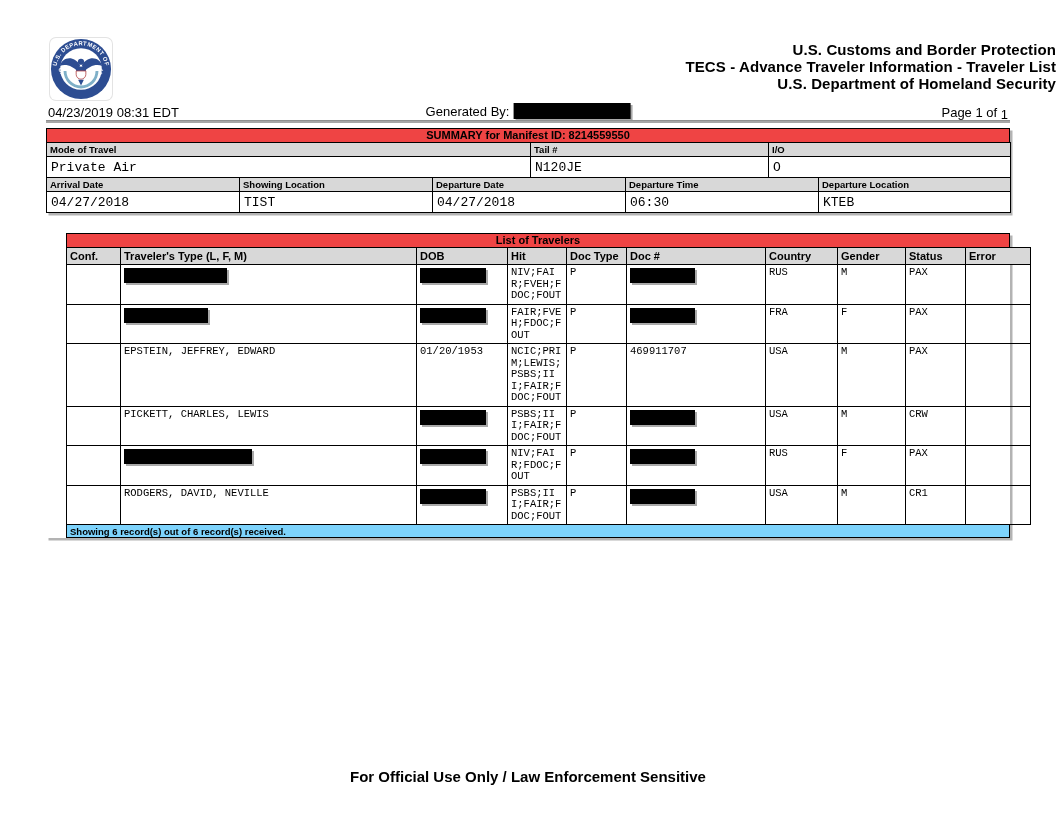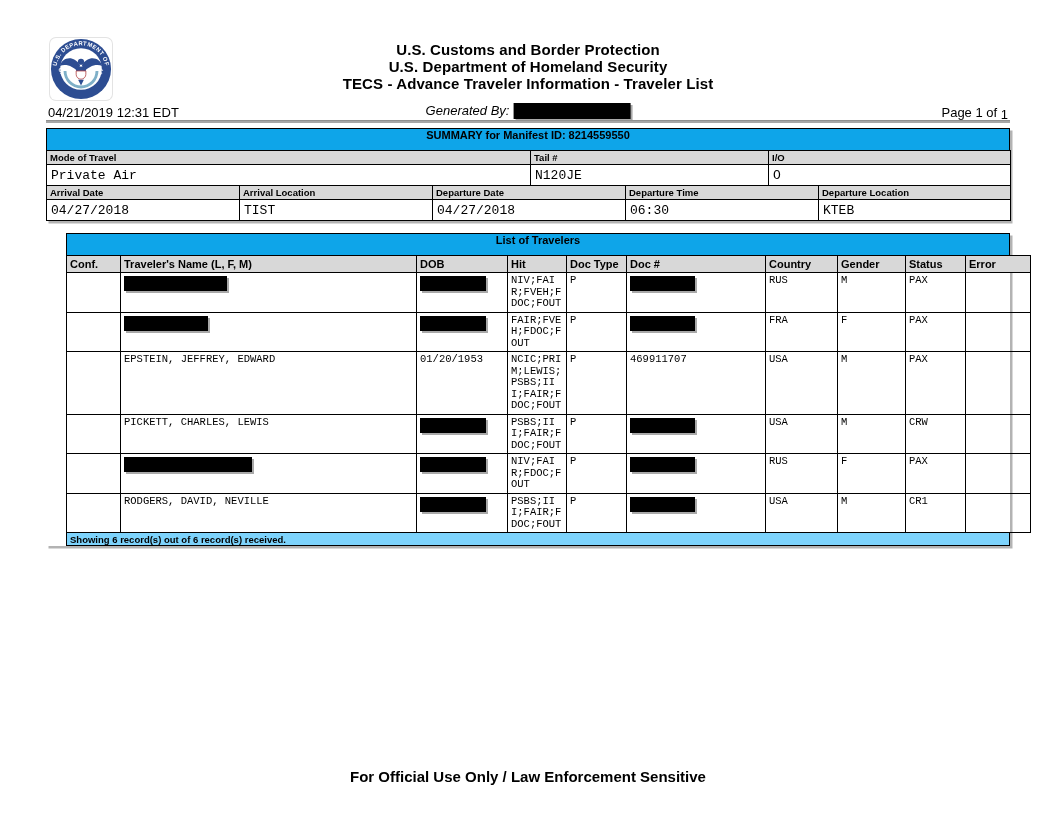--- a/index.html
+++ b/index.html
@@ -5,39 +5,39 @@
   * { margin:0; padding:0; box-sizing:border-box; }
   html,body { background:#ffffff; }
   .page {
     position:relative; width:1056px; height:816px; background:#ffffff;
     font-family:"Liberation Sans", sans-serif; color:#000; overflow:hidden;
   }
 
   
   .logo { position:absolute; left:50px; top:38px; width:62px; height:62px;
           border-radius:6px; box-shadow:0 0 0 1px #e3e3e3; }
-  .title-block { position:absolute; top:41px; left:0; width:100%; text-align:center; }
+  .title-block { position:absolute; top:41px; left:0; width:100%; text-align:right; }
   .title-line { font-size:15px; font-weight:bold; line-height:17px; letter-spacing:.1px; }
 
   .meta-row { position:absolute; top:103px; left:46px; width:964px; height:18px; font-size:13px; }
   .meta-ts { position:absolute; left:2px; top:2px; }
   .meta-center { position:absolute; left:50%; top:0; transform:translateX(-50%);
-                 display:flex; align-items:flex-start; gap:4px; white-space:nowrap;font-style:italic; }
+                 display:flex; align-items:flex-end; gap:4px; white-space:nowrap; }
   .meta-page { position:absolute; right:2px; top:2px; white-space:nowrap; }
   .pagenum { position:relative; top:2px; display:inline-block; }
   .redact { background:#000; box-shadow:2px 2px 0 #a9a9a9; }
   .genbar { width:117px; height:16px; display:inline-block; }
 
   .sep-line { position:absolute; top:120px; left:46px; width:964px; height:3px;
               background:#a6a6a6; border-top:1px solid #8f8f8f; }
 
   
   .tblwrap { position:absolute; left:46px; width:964px; box-shadow:2.5px 2.5px 0 #b3b3b3; }
-  .bar-title { background:#0ea5e9; border:1px solid #000; font-size:11px; font-weight:bold;
-               text-align:center; line-height:13px; height:23px; color:#000; }
+  .bar-title { background:#ef4444; border:1px solid #000; font-size:11px; font-weight:bold;
+               text-align:center; line-height:13px; height:15px; color:#000; }
   table { border-collapse:collapse; width:100%; table-layout:fixed; margin-top:-1px; }
   th, td { border:1px solid #000; overflow:hidden; }
   th { background:#d8d8d8; font-size:9.5px; font-weight:bold; text-align:left;
        padding:1px 3px; height:13px;margin-top:32px; }
 
   
   .sum td { font-family:"Liberation Mono","DejaVu Sans Mono",monospace;
             font-size:13px; padding:1px 4px; height:21px; vertical-align:middle; white-space:nowrap; }
 
   
@@ -79,26 +79,26 @@
       <circle cx="32" cy="24.5" r="3.2" fill="#2d4d92"></circle>
       <path fill="#7fb0c8" d="M14 34 a18 18 0 0 0 36 0 l-3 0 a15 15 0 0 1 -30 0 Z"></path>
       <rect x="27" y="29.5" width="10" height="4.5" fill="#2d4d92"></rect>
       <path d="M27 34 h10 v3.5 a5 5 0 0 1 -10 0 Z" fill="#ffffff" stroke="#b03a3a" stroke-width="0.8"></path>
       <path fill="#2d4d92" d="M29 43 l3 6 l3 -6 Z"></path>
     </g>
   </svg>
 
   <div class="title-block">
     <div class="title-line">U.S. Customs and Border Protection</div>
+    <div class="title-line">TECS - Advance Traveler Information - Traveler List</div>
     <div class="title-line">U.S. Department of Homeland Security</div>
-    <div class="title-line">TECS - Advance Traveler Information - Traveler List</div>
   </div>
 
   <div class="meta-row">
-    <span class="meta-ts">04/21/2019 12:31 EDT</span>
+    <span class="meta-ts">04/23/2019 08:31 EDT</span>
     <span class="meta-center">
       <span>Generated By:</span>
       <span class="redact genbar"></span>
     </span>
     <span class="meta-page">
       <span>Page 1 of</span>
       <span class="pagenum">1</span>
     </span>
   </div>
 
@@ -131,21 +131,21 @@
       <colgroup>
           <col style="width:193px">
           <col style="width:193px">
           <col style="width:193px">
           <col style="width:193px">
           <col style="width:192px">
         </colgroup>
       <tbody>
           <tr>
         <th>Arrival Date</th>
-        <th>Arrival Location</th>
+        <th>Showing Location</th>
         <th>Departure Date</th>
         <th>Departure Time</th>
         <th>Departure Location</th>
       </tr>
       <tr>
         <td>04/27/2018</td>
         <td>TIST</td>
         <td>04/27/2018</td>
         <td>06:30</td>
         <td>KTEB</td>
@@ -166,21 +166,21 @@
         <col style="width:60px">
           <col style="width:139px">
           <col style="width:72px">
           <col style="width:68px">
         <col style="width:60px">
           <col style="width:65px">
       </colgroup>
       <thead>
         <tr>
           <th>Conf.</th>
-          <th>Traveler's Name (L, F, M)</th>
+          <th>Traveler's Type (L, F, M)</th>
           <th>DOB</th>
           <th>Hit</th>
           <th>Doc Type</th>
           <th>Doc #</th>
           <th>Country</th>
           <th>Gender</th>
           <th>Status</th>
           <th>Error</th>
         </tr>
       </thead>

